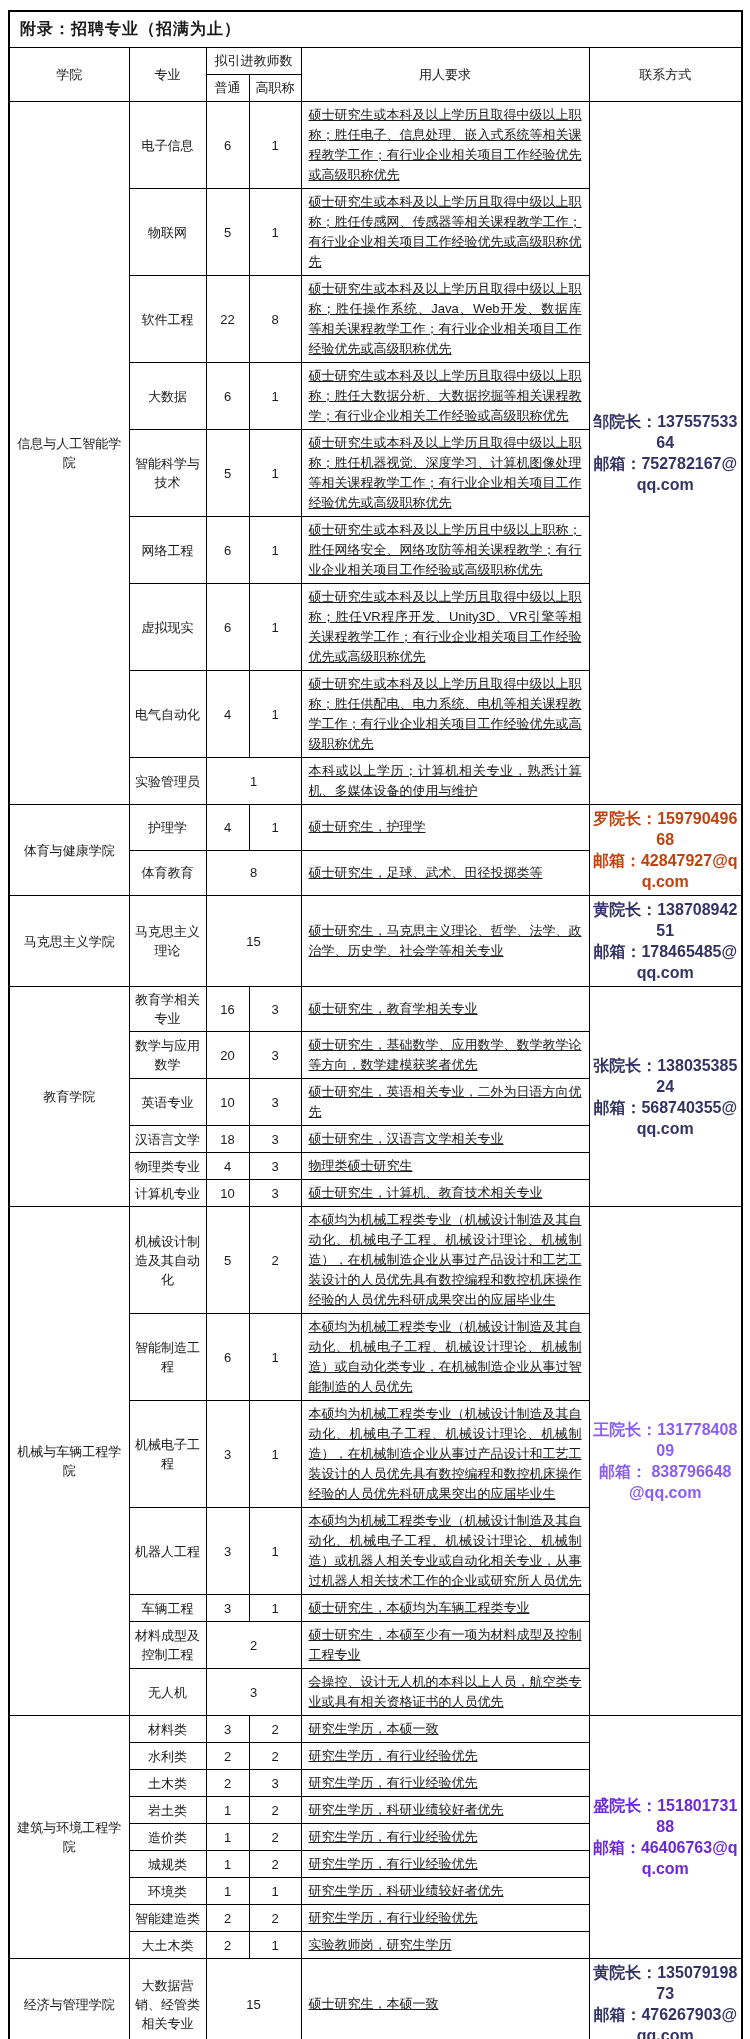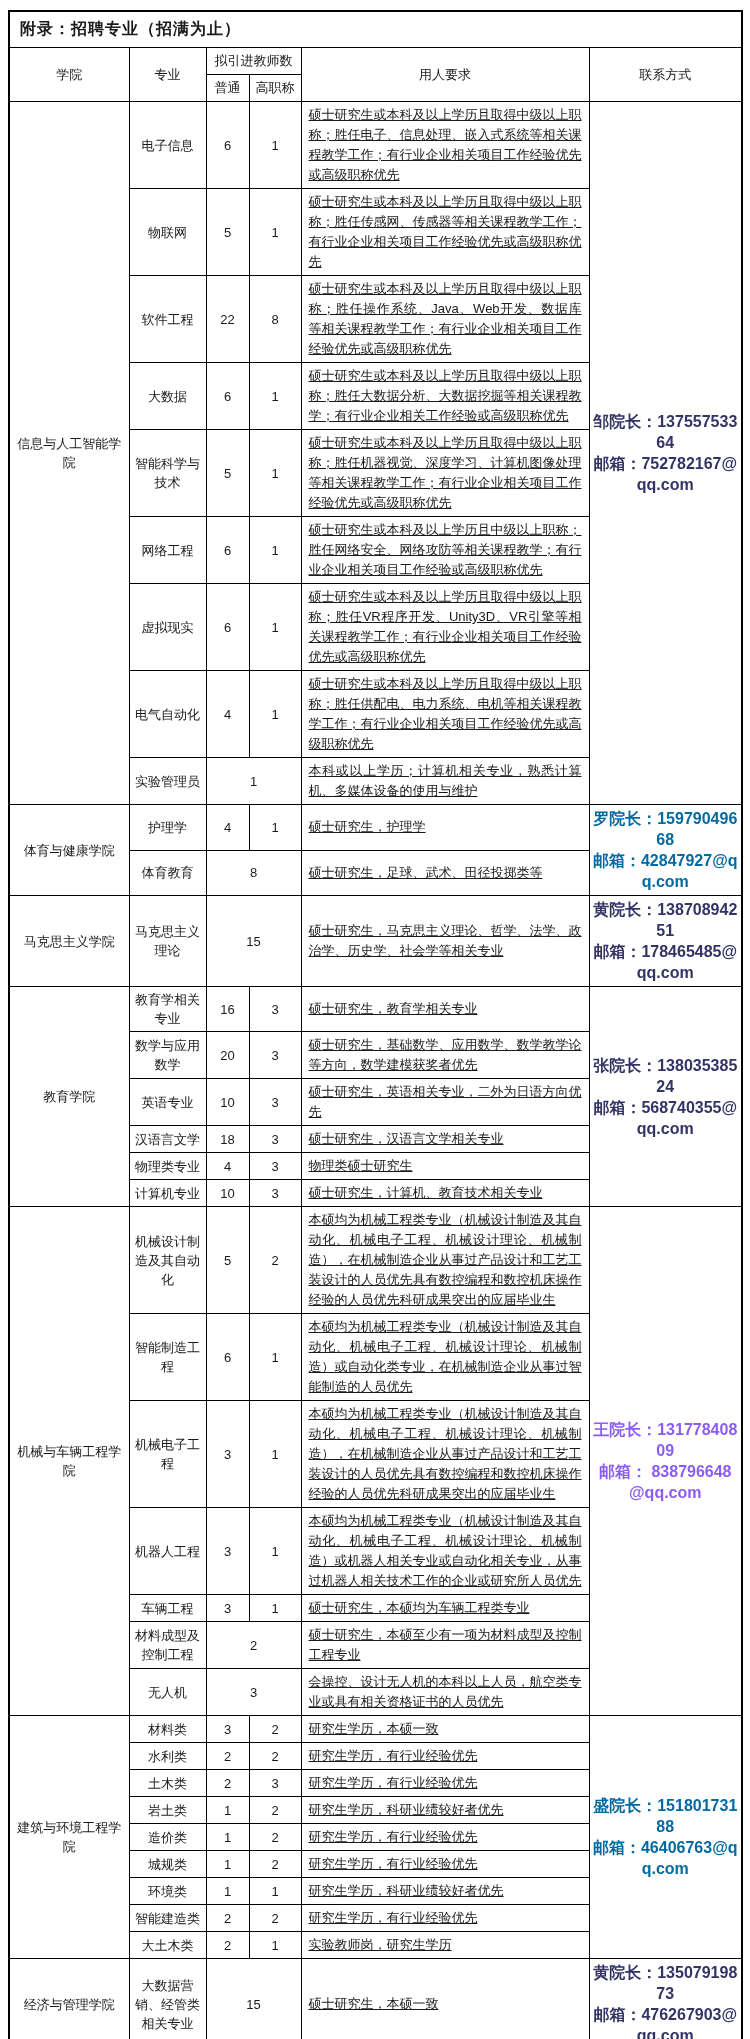--- a/index.html
+++ b/index.html
@@ -100,21 +100,21 @@
           <td class="major-cell">实验管理员</td>
           <td class="count-cell" colspan="2">1</td>
           <td class="req-cell">本科或以上学历；计算机相关专业，熟悉计算机、多媒体设备的使用与维护</td>
         </tr>
         <tr>
           <td class="college-cell" rowspan="2">体育与健康学院</td>
           <td class="major-cell">护理学</td>
           <td class="count-cell">4</td>
           <td class="count-cell">1</td>
           <td class="req-cell">硕士研究生，护理学</td>
-          <td class="contact-cell" rowspan="2" style="color: #0369a1;">
+          <td class="contact-cell" rowspan="2" style="color: #c2410c;">
             <div>罗院长：15979049668</div>
             <div>邮箱：42847927@qq.com</div>
           </td>
         </tr>
         <tr>
           <td class="major-cell">体育教育</td>
           <td class="count-cell" colspan="2">8</td>
           <td class="req-cell">硕士研究生，足球、武术、田径投掷类等</td>
         </tr>
         <tr>
@@ -213,21 +213,21 @@
           <td class="major-cell">无人机</td>
           <td class="count-cell" colspan="2">3</td>
           <td class="req-cell">会操控、设计无人机的本科以上人员，航空类专业或具有相关资格证书的人员优先</td>
         </tr>
         <tr>
           <td class="college-cell" rowspan="9">建筑与环境工程学院</td>
           <td class="major-cell">材料类</td>
           <td class="count-cell">3</td>
           <td class="count-cell">2</td>
           <td class="req-cell">研究生学历，本硕一致</td>
-          <td class="contact-cell" rowspan="9" style="color: #0369a1;">
+          <td class="contact-cell" rowspan="9" style="color: #6d28d9;">
             <div>盛院长：15180173188</div>
             <div>邮箱：46406763@qq.com</div>
           </td>
         </tr>
         <tr>
           <td class="major-cell">水利类</td>
           <td class="count-cell">2</td>
           <td class="count-cell">2</td>
           <td class="req-cell">研究生学历，有行业经验优先</td>
         </tr>

